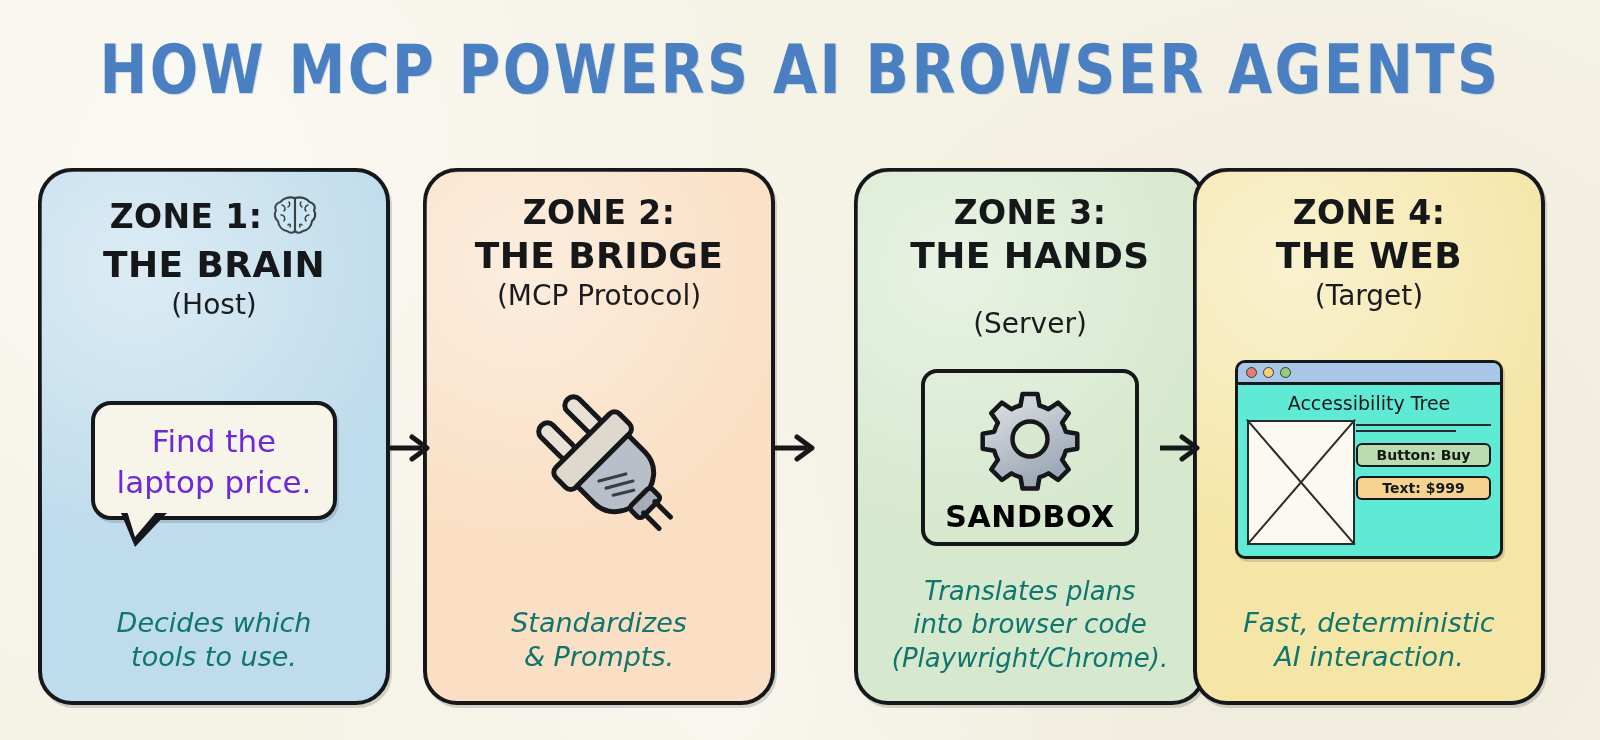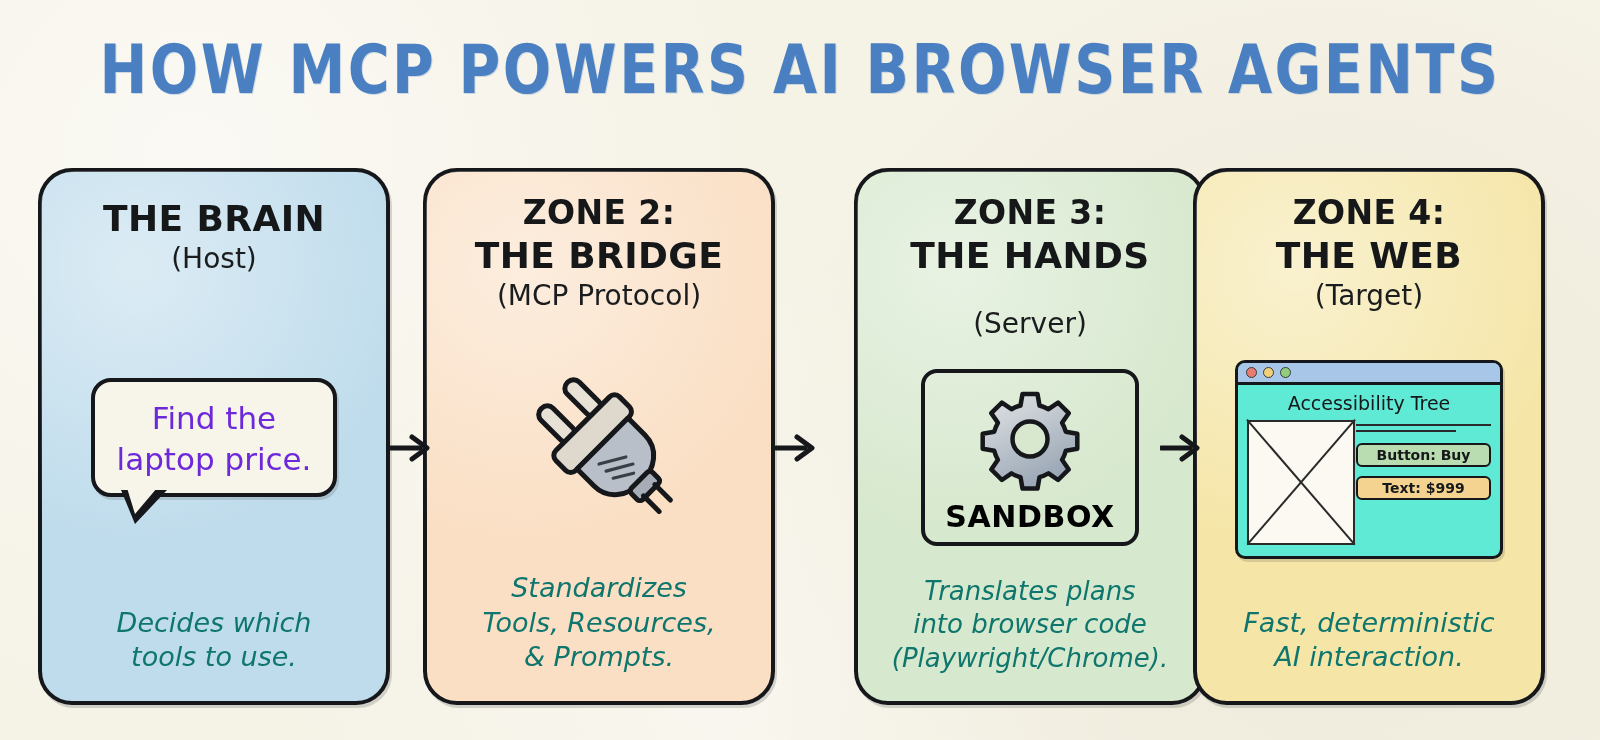--- a/index.html
+++ b/index.html
@@ -253,20 +253,44 @@
   .conn-3 { left: 1122px; }
 </style>
 </head>
 <body>
 
 <div id="page-title">HOW MCP POWERS AI BROWSER AGENTS</div>
 
 <div id="board">
 
   <div class="zone zone-1">
+    <div class="head-row">
+      <div class="zone-head">
+        <span>ZONE 1:</span>
+      </div>
+      <span style="display:inline-block;">
+        <svg width="46" height="42" viewBox="0 0 46 42">
+          <g fill="#bfe2f2" stroke="#15171a" stroke-width="2.1" stroke-linejoin="round">
+            <path d="M23 4 C17 2.5 11 4 8.5 8 C4 9 2 13 4 16.5 C1.5 20 3 25 6 27 C6.5 32 10 36 15 37 C18 39.5 21.5 39 23 37 Z"></path>
+            <path d="M23 4 C29 2.5 35 4 37.5 8 C42 9 44 13 42 16.5 C44.5 20 43 25 40 27 C39.5 32 36 36 31 37 C28 39.5 24.5 39 23 37 Z"></path>
+          </g>
+          <g fill="none" stroke="#15171a" stroke-width="1.5" stroke-linecap="round">
+            <path d="M23 5 L23 37"></path>
+            <path d="M10 11 C13 12 14 15 12 17"></path>
+            <path d="M9 21 C12 21 14 24 12 27"></path>
+            <path d="M16 31 C18 29 19 31 18 33"></path>
+            <path d="M36 11 C33 12 32 15 34 17"></path>
+            <path d="M37 21 C34 21 32 24 34 27"></path>
+            <path d="M30 31 C28 29 27 31 28 33"></path>
+            <path d="M17 8 C18.5 10 17.5 12 16 13"></path>
+            <path d="M29 8 C27.5 10 28.5 12 30 13"></path>
+          </g>
+        </svg>
+      </span>
+    </div>
     <div class="zone-head" style="margin-top:2px">
       <span class="line2">THE BRAIN</span>
     </div>
     <div class="zone-sub">(Host)</div>
 
     <div class="zone-mid">
       <div class="bubble">
         <div>Find the</div>
         <div>laptop price.</div>
         <span class="bubble-tail"></span>
@@ -309,21 +333,20 @@
             <rect x="64" y="136" width="30" height="16" rx="4" fill="#a7adb6" stroke="#15171a" stroke-width="5"></rect>
             <path d="M71 150 v22" stroke="#15171a" stroke-width="5" fill="none" stroke-linecap="round"></path>
             <path d="M87 150 v22" stroke="#15171a" stroke-width="5" fill="none" stroke-linecap="round"></path>
           </g>
         </svg>
       </span>
     </div>
 
     <div class="zone-foot">
       <div>Standardizes</div>
-      <div>Tools, Resources,</div>
       <div>&amp; Prompts.</div>
     </div>
   </div>
 
   <div class="zone zone-3">
     <div class="zone-head">
       <span>ZONE 3:</span>
       <span class="line2">THE HANDS</span>
     </div>
     <div class="zone-sub">(Server)</div>

